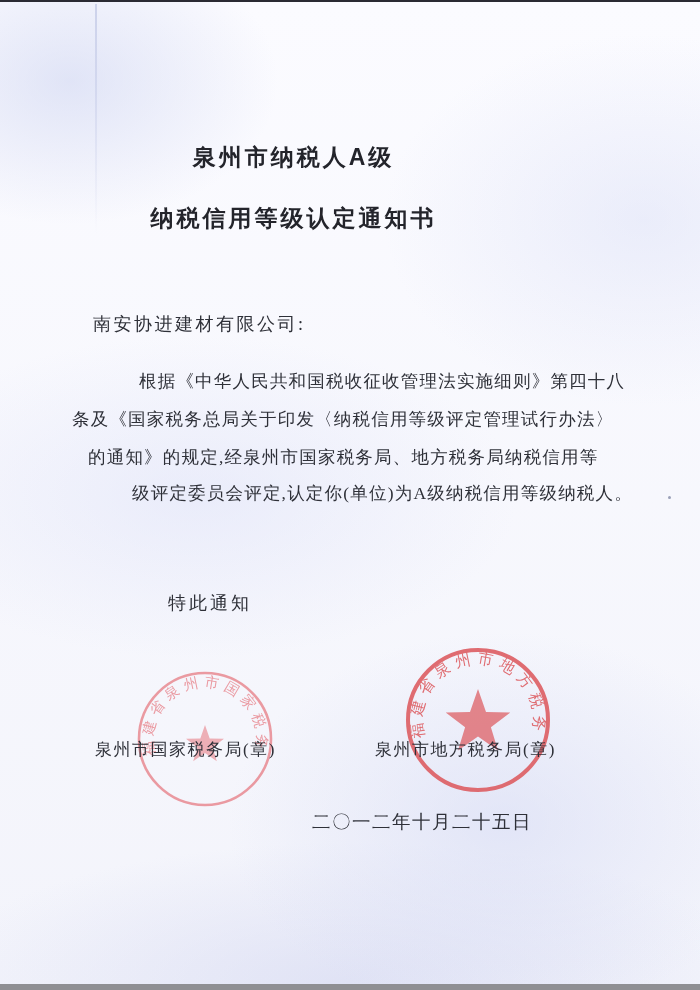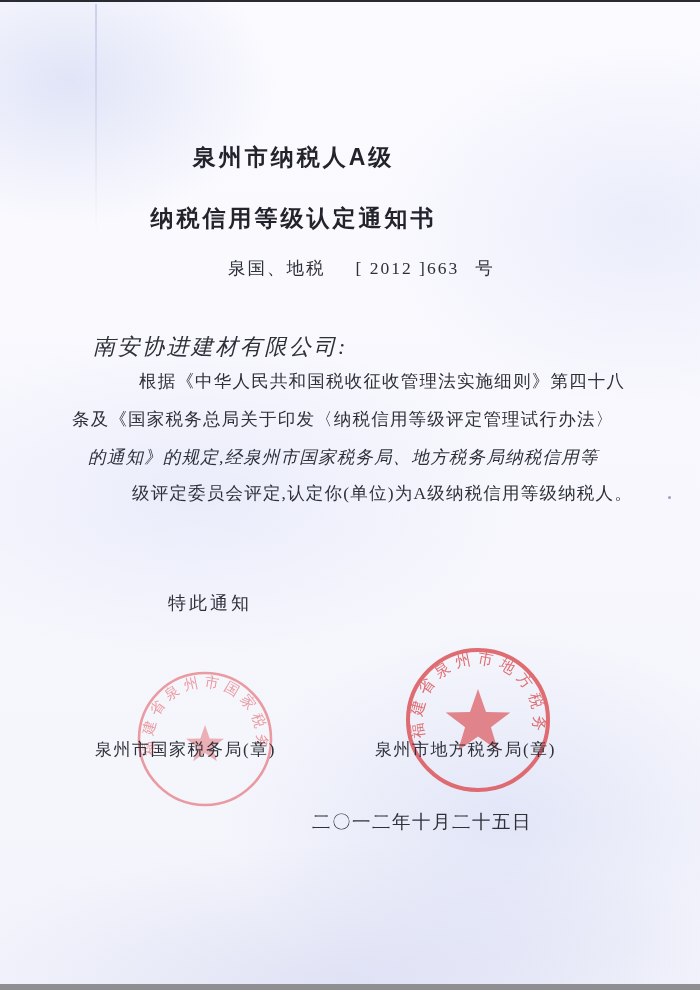--- a/index.html
+++ b/index.html
@@ -24,25 +24,25 @@
   .title{position:absolute;left:0;width:587px;text-align:center;margin:0;
     font-family:"Liberation Sans","DejaVu Sans",sans-serif;
     font-weight:700;font-size:23px;letter-spacing:3px;color:#23242b;}
   .title1{top:140px;}
   .title2{top:180px;margin-top:21px;}
 
   .docnum{position:absolute;top:254px;left:228px;font-size:17.5px;letter-spacing:2px;color:#2e3038;}
   .docnum .gap1{display:inline-block;width:30px;}
   .docnum .gap2{display:inline-block;width:16px;}
 
-  .salutation{position:absolute;top:330px;left:93px;font-size:22px;letter-spacing:2.5px;font-style:italic;}
+  .salutation{position:absolute;top:310px;left:93px;font-size:18px;letter-spacing:2.5px;}
   .bodyline{position:absolute;font-size:17.5px;letter-spacing:1.2px;white-space:nowrap;}
   .l1{top:367px;left:133px;margin-left:6px;}
   .l2{top:405px;left:72px;text-align:right;}
-  .l3{top:443px;left:88px;font-style:italic;}
+  .l3{top:443px;left:88px;}
   .l4{top:479px;left:88px;margin-left:44px;}
 
   .closing{position:absolute;top:589px;left:168px;font-size:18px;letter-spacing:3px;}
 
   .sig{position:absolute;top:736px;font-size:17px;letter-spacing:1.5px;z-index:3;}
   .sig-left{left:95px;}
   .sig-right{left:375px;}
 
   .dateline{position:absolute;top:807px;left:312px;font-size:18.5px;letter-spacing:1.5px;z-index:3;}
 
@@ -55,23 +55,20 @@
 </head>
 <body>
 
 <div class="scan">
 
   <div class="crease"></div>
 
   <h1 class="title title1">泉州市纳税人A级</h1>
   <h1 class="title title2">纳税信用等级认定通知书</h1>
 
-  <div class="docnum">
-    <span>泉国、地税</span><span class="gap1"></span><span>[ 2012 ]663</span><span class="gap2"></span><span>号</span>
-  </div>
 
   <div class="salutation">南安协进建材有限公司:</div>
 
   <div class="bodyline l1">根据《中华人民共和国税收征收管理法实施细则》第四十八</div>
   <div class="bodyline l2">条及《国家税务总局关于印发〈纳税信用等级评定管理试行办法〉</div>
   <div class="bodyline l3">的通知》的规定,经泉州市国家税务局、地方税务局纳税信用等</div>
   <div class="bodyline l4">级评定委员会评定,认定你(单位)为A级纳税信用等级纳税人。</div>
 
   <div class="closing">特此通知</div>
 

